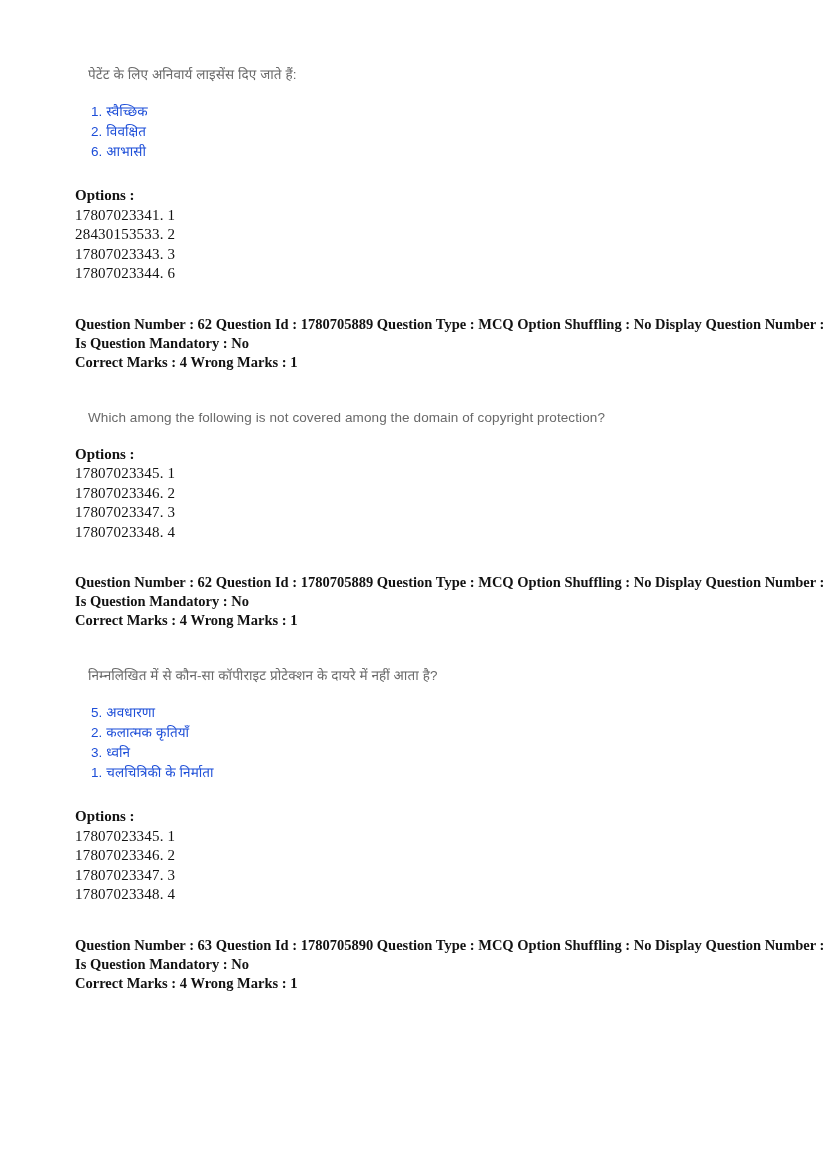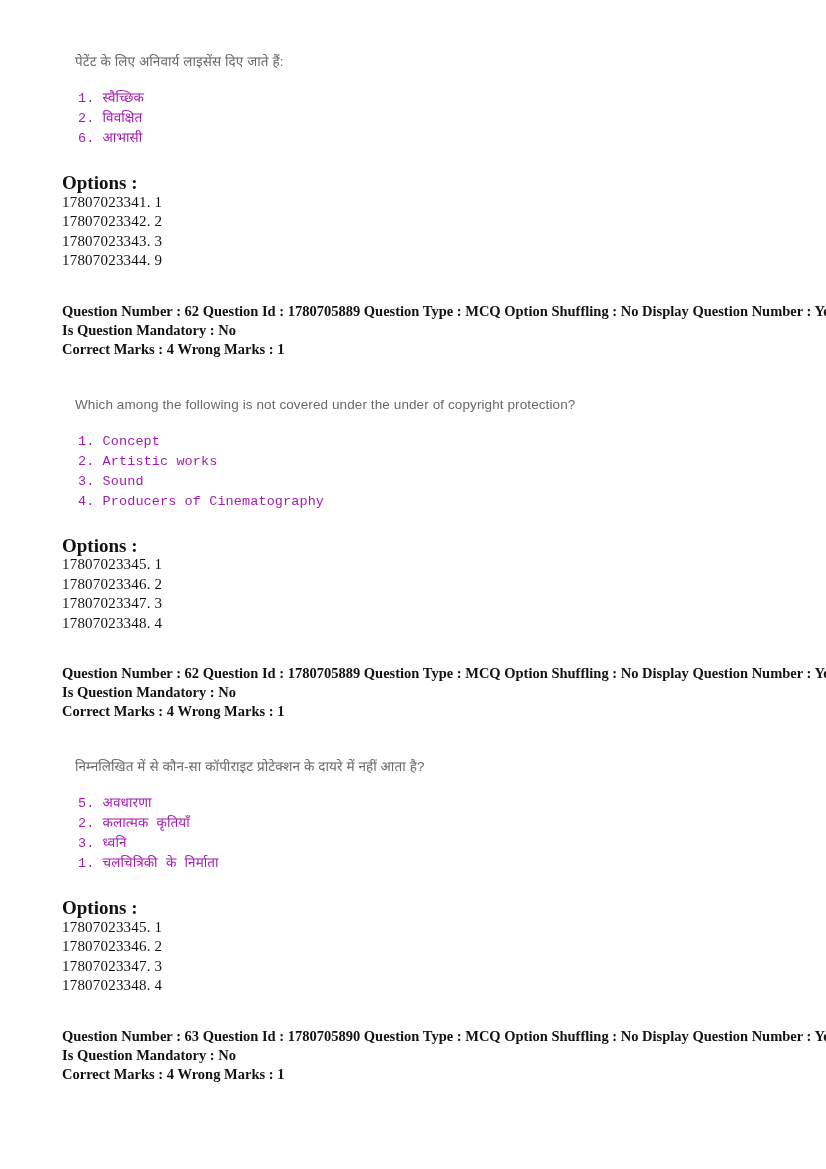--- a/index.html
+++ b/index.html
@@ -14,50 +14,49 @@
     font-family: "Liberation Sans", sans-serif;
   }
   .page {
     box-sizing: border-box;
     width: 826px;
     height: 1169px;
     padding: 52px 40px 0 62px;
     background: #ffffff;
   }
   .question-group {
-    margin: 0;
+    margin: 13px;
     padding: 0;
   }
   .q-text {
     color: #696969;
     font-size: 13.5px;
     line-height: 20px;
     margin: 0 0 17px 13px;
     letter-spacing: 0.1px;
   }
   .choices {
     margin: 0 0 24px 16px;
   }
   .choice {
-    color: #a21caf;
+    color: #1d4ed8;
     font-size: 13.5px;
     line-height: 20px;
     letter-spacing: 0.1px;
-    font-family: Liberation Mono, monospace;
   }
   .options-block {
     font-family: "Liberation Serif", serif;
     color: #121212;
     font-size: 15px;
     line-height: 19.5px;
     margin: 0 0 31px 0;
   }
   .options-label {
     font-weight: bold;
-    font-size: 19px;
+    font-size: 15px;
   }
   .option-id {
     letter-spacing: 0.2px;
   }
   .meta-block {
     font-family: "Liberation Serif", serif;
     font-weight: bold;
     color: #121212;
     font-size: 14.5px;
     line-height: 19px;
@@ -76,39 +75,33 @@
   <section class="question-group">
     <div class="q-text">पेटेंट के लिए अनिवार्य लाइसेंस दिए जाते हैं:</div>
     <div class="choices">
       <div class="choice">1. स्वैच्छिक</div>
       <div class="choice">2. विवक्षित</div>
       <div class="choice">6. आभासी</div>
     </div>
     <div class="options-block">
       <div class="options-label">Options :</div>
       <div class="option-id">17807023341. 1</div>
-      <div class="option-id">17807023342. 2</div>
+      <div class="option-id">28430153533. 2</div>
       <div class="option-id">17807023343. 3</div>
-      <div class="option-id">17807023344. 9</div>
+      <div class="option-id">17807023344. 6</div>
     </div>
     <div class="meta-block">
       <div class="meta-line">Question Number : 62 Question Id : 1780705889 Question Type : MCQ Option Shuffling : No Display Question Number : Yes</div>
       <div class="meta-line">Is Question Mandatory : No</div>
       <div class="meta-line">Correct Marks : 4 Wrong Marks : 1</div>
     </div>
   </section>
 
   <section class="question-group">
-    <div class="q-text">Which among the following is not covered under the under of copyright protection?</div>
-    <div class="choices">
-      <div class="choice">1. Concept</div>
-      <div class="choice">2. Artistic works</div>
-      <div class="choice">3. Sound</div>
-      <div class="choice">4. Producers of Cinematography</div>
-    </div>
+    <div class="q-text">Which among the following is not covered among the domain of copyright protection?</div>
     <div class="options-block">
       <div class="options-label">Options :</div>
       <div class="option-id">17807023345. 1</div>
       <div class="option-id">17807023346. 2</div>
       <div class="option-id">17807023347. 3</div>
       <div class="option-id">17807023348. 4</div>
     </div>
     <div class="meta-block">
       <div class="meta-line">Question Number : 62 Question Id : 1780705889 Question Type : MCQ Option Shuffling : No Display Question Number : Yes</div>
       <div class="meta-line">Is Question Mandatory : No</div>

